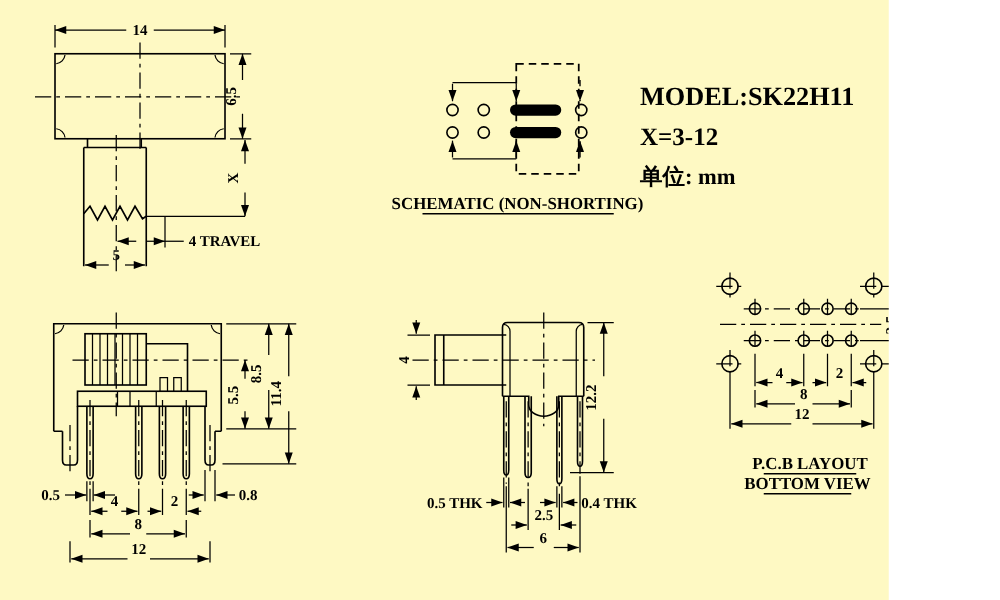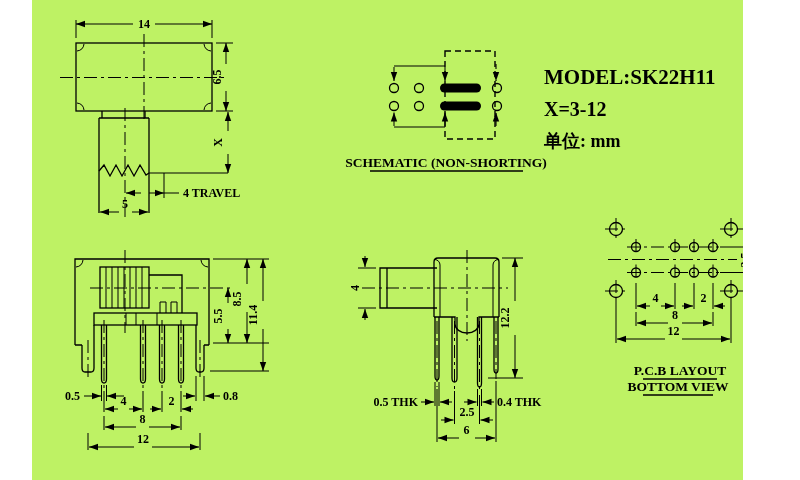--- a/index.html
+++ b/index.html
@@ -1,16 +1,16 @@
 <!DOCTYPE html>
 <html><head>
 <meta charset="utf-8">
 <style>
   html,body{margin:0;padding:0;background:#fff;}
-  .page{position:relative;width:711px;height:480px;background:#bef264;overflow:hidden;margin-left:32px;}
+  .page{position:relative;width:711px;height:480px;background:#fef9c3;overflow:hidden;}
   svg text{font-family:"Liberation Serif","DejaVu Serif",serif;font-weight:bold;fill:#000;}
   .t11{font-size:12px;}
   .t13{font-size:13.5px;}
   .t18{font-size:18px;}
   .t20{font-size:20px;}
   .t21{font-size:21px;}
   .mid{text-anchor:middle;}
   .end{text-anchor:end;}
   .ln{stroke:#000;stroke-width:1.3;fill:none;}
   .thin{stroke:#000;stroke-width:1;fill:none;}

